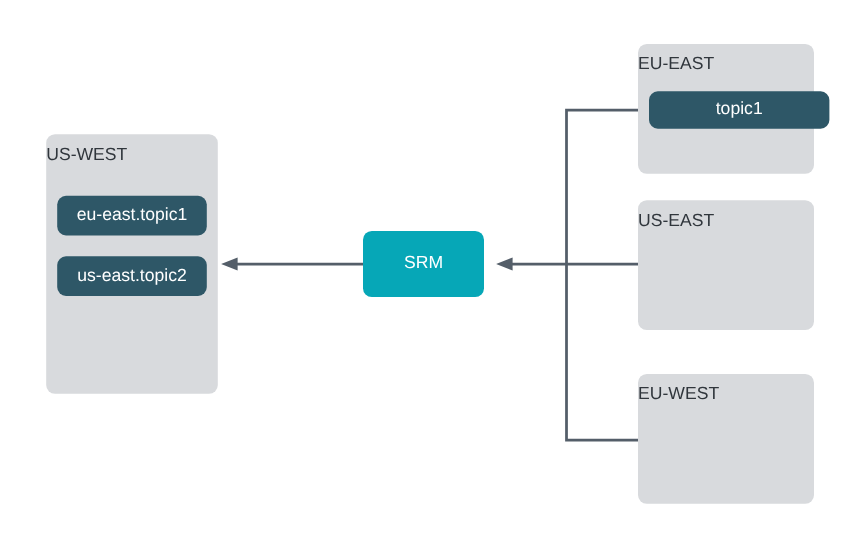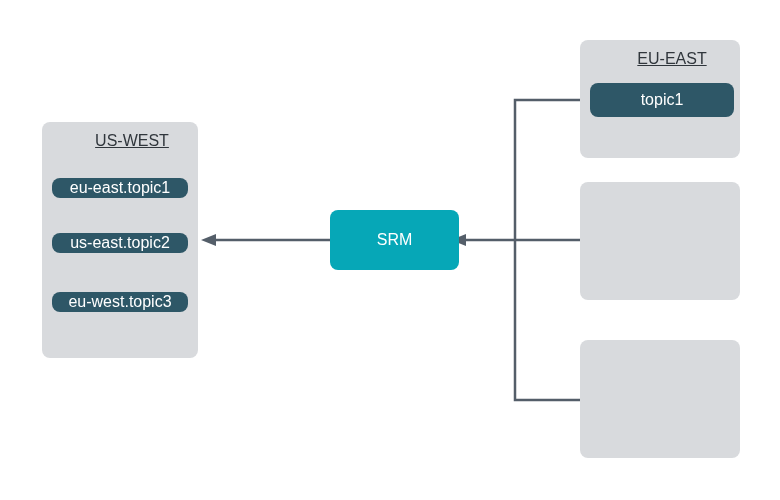--- a/index.html
+++ b/index.html
@@ -28,42 +28,40 @@
   .cluster{
     position:absolute;
     background:var(--cluster-bg);
     border-radius:8px;
   }
   .cluster-us-west{left:42px;top:122px;width:156px;height:236px;}
   .cluster-eu-east{left:580px;top:40px;width:160px;height:118px;}
   .cluster-us-east{left:580px;top:182px;width:160px;height:118px;}
   .cluster-eu-west{left:580px;top:340px;width:160px;height:118px;}
   .cluster-title{
-    position:absolute;left:12px;top:9px;width:100%;
-    text-align:center;
+    position:absolute;left:0;top:9px;width:100%;
     font-size:16px;line-height:20px;
     color:var(--title-text);
-    text-decoration:underline;
   }
   .chip{
     position:absolute;
     background:var(--chip-bg);
     color:var(--chip-text);
     border-radius:8px;
     display:flex;align-items:center;justify-content:center;
     font-size:16px;
     white-space:nowrap;
   }
-  .chip-left{left:10px;width:136px;height:20px;}
+  .chip-left{left:10px;width:136px;height:36px;}
   .chip-left.c1{top:56px;}
   .chip-left.c2{top:111px;}
   .chip-left.c3{top:170px;}
-  .chip-right{left:10px;top:43px;width:144px;height:34px;}
+  .chip-right{left:10px;top:43px;width:164px;height:34px;}
   .srm-node{
-    position:absolute;left:330px;top:210px;width:129px;height:60px;
+    position:absolute;left:330px;top:210px;width:110px;height:60px;
     background:var(--srm-bg);
     border-radius:8px;
     display:flex;align-items:center;justify-content:center;
     color:var(--chip-text);
     font-size:16px;
   }
 </style>
 </head>
 <body>
 
@@ -77,31 +75,32 @@
     <polygon class="head" points="451,240 466,234 466,246"></polygon>
 
     <line class="wire" x1="330" y1="240" x2="215" y2="240"></line>
     <polygon class="head" points="201,240 216,234 216,246"></polygon>
   </svg>
 
   <div class="cluster cluster-us-west">
     <div class="cluster-title">US-WEST</div>
     <div class="chip chip-left c1">eu-east.topic1</div>
     <div class="chip chip-left c2">us-east.topic2</div>
-    <div class="chip chip-left c3">eu-west.topic3</div>
   </div>
 
   <div class="srm-node">
     <span>SRM</span>
   </div>
 
   <div class="cluster cluster-eu-east">
     <div class="cluster-title">EU-EAST</div>
     <div class="chip chip-right">topic1</div>
   </div>
 
   <div class="cluster cluster-us-east">
+    <div class="cluster-title">US-EAST</div>
   </div>
 
   <div class="cluster cluster-eu-west">
+    <div class="cluster-title">EU-WEST</div>
   </div>
 
 </div>
 
 </body></html>

